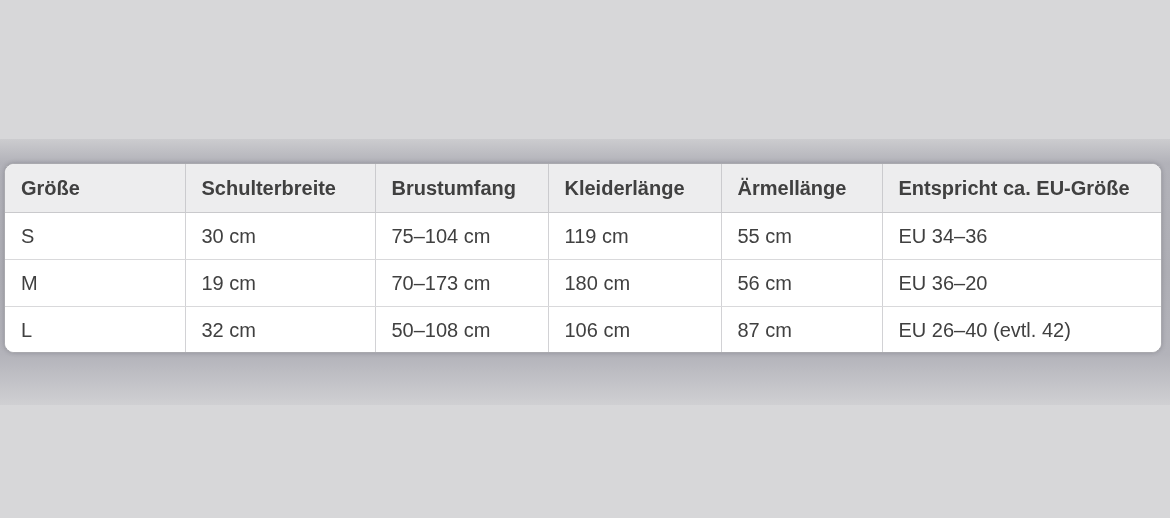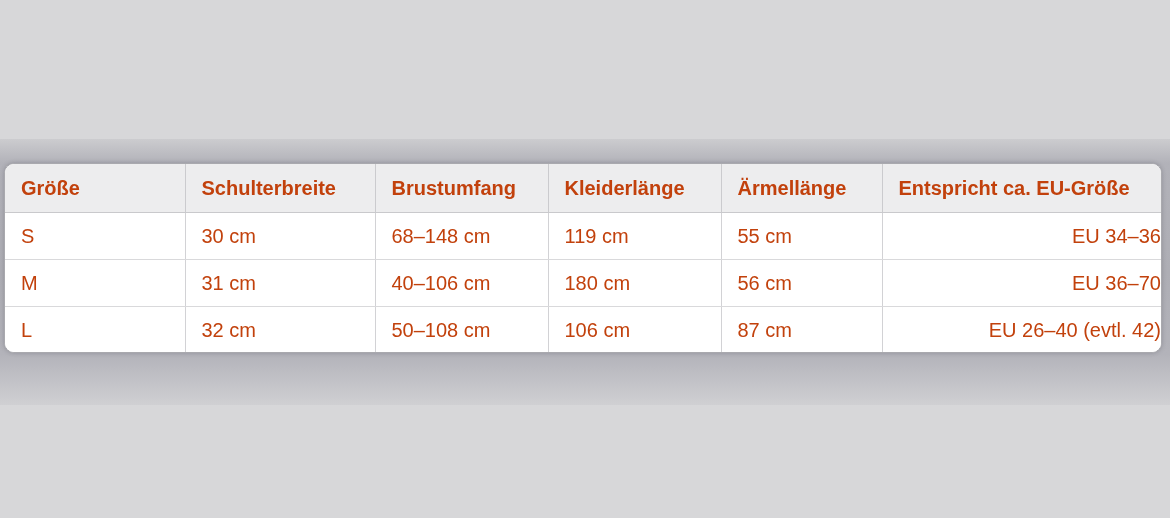--- a/index.html
+++ b/index.html
@@ -46,21 +46,21 @@
     border-radius: 10px;
     overflow: hidden;
     box-shadow: 0 0 4px rgba(40,40,50,0.25);
   }
   table.size-table {
     width: 100%;
     height: 100%;
     border-collapse: collapse;
     table-layout: fixed;
     font-size: 20px;
-    color: #c2410c;
+    color: #404040;
     padding-left: 20px;
   }
   table.size-table th {
     height: 48px;
     background: #ededee;
     font-weight: 700;
     text-align: left;
     padding: 0 0 0 16px;
     border-bottom: 1px solid #c9c9cc;
     border-right: 1px solid #cbcbce;
@@ -77,21 +77,20 @@
     text-align: left;
     padding: 0 0 0 16px;
     border-bottom: 1px solid #d9d9db;
     border-right: 1px solid #d2d2d5;
     background: #ffffff;
     white-space: nowrap;
     overflow: hidden;
   }
   table.size-table td:last-child {
     border-right: none;
-    text-align: right;
   }
   table.size-table tbody tr:last-child td {
     border-bottom: none;
   }
 </style>
 </head>
 <body>
 
 <div class="stage">
   <div class="band"></div>
@@ -113,32 +112,32 @@
           <th>Brustumfang</th>
           <th>Kleiderlänge</th>
           <th>Ärmellänge</th>
           <th>Entspricht ca. EU-Größe</th>
         </tr>
       </thead>
       <tbody>
         <tr>
           <td>S</td>
           <td>30 cm</td>
-          <td>68–148 cm</td>
+          <td>75–104 cm</td>
           <td>119 cm</td>
           <td>55 cm</td>
           <td>EU 34–36</td>
         </tr>
         <tr>
           <td>M</td>
-          <td>31 cm</td>
-          <td>40–106 cm</td>
+          <td>19 cm</td>
+          <td>70–173 cm</td>
           <td>180 cm</td>
           <td>56 cm</td>
-          <td>EU 36–70</td>
+          <td>EU 36–20</td>
         </tr>
         <tr>
           <td>L</td>
           <td>32 cm</td>
           <td>50–108 cm</td>
           <td>106 cm</td>
           <td>87 cm</td>
           <td>EU 26–40 (evtl. 42)</td>
         </tr>
       </tbody>

